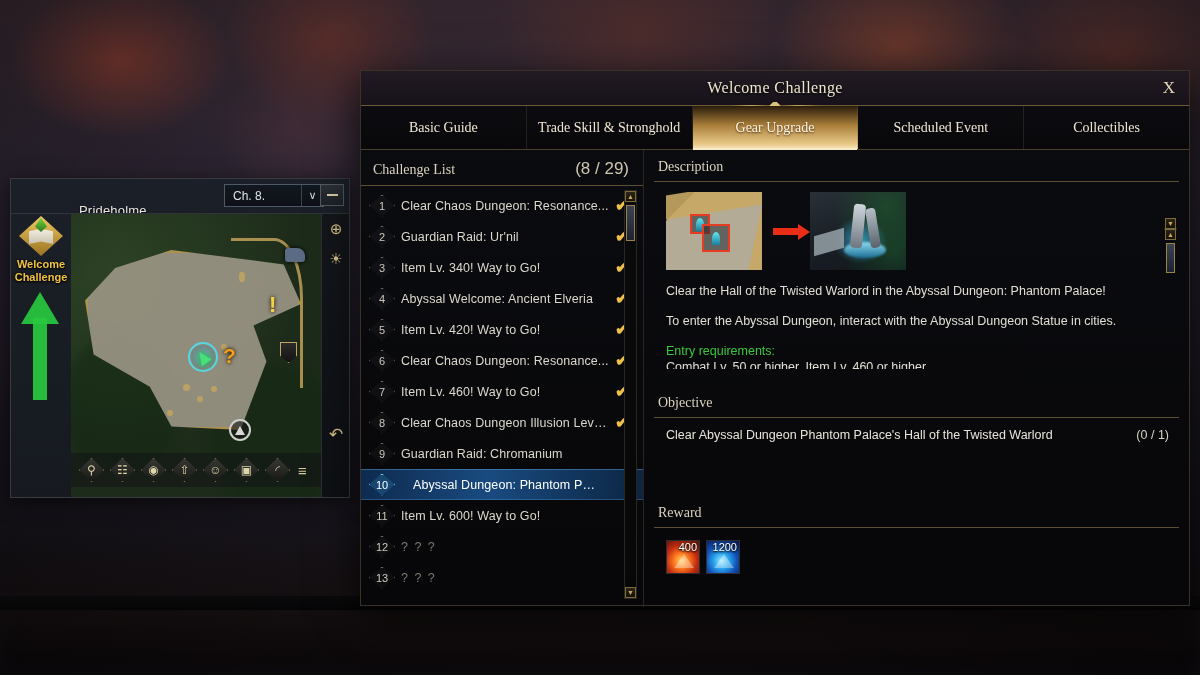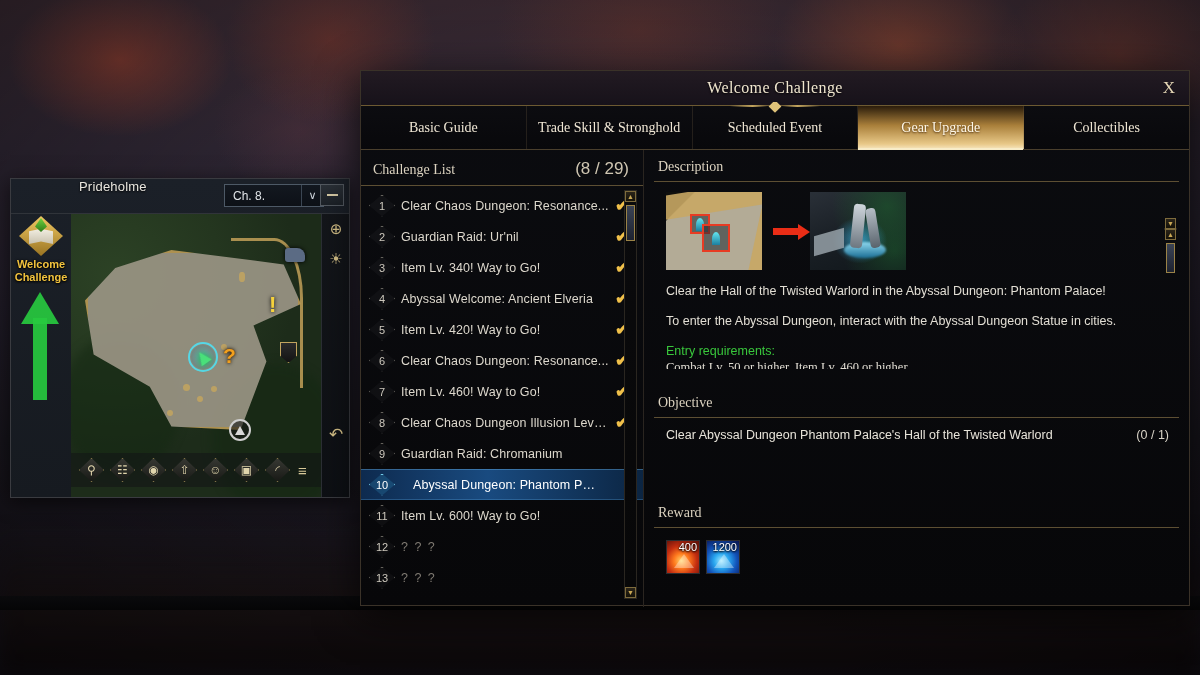--- a/index.html
+++ b/index.html
@@ -46,21 +46,21 @@
 
   
   .minimap {
     position: absolute; left: 10px; top: 178px; width: 340px; height: 320px;
     background: linear-gradient(180deg, #1b2028 0%, #161a20 100%);
     border: 1px solid #3a3b40;
     box-shadow: 0 4px 18px rgba(0,0,0,.6);
   }
   .mm-header { position: relative; height: 34px; }
   .mm-title {
-    position: absolute; left: 68px; top: 0;
+    position: absolute; left: 68px; top: 24px;
     color: #e9e6df; font-size: 13px; letter-spacing: .2px;
     text-shadow: 0 1px 2px #000;
   }
   .mm-chapter {
     position: absolute; left: 213px; top: 5px; width: 100px; height: 23px;
     background: linear-gradient(180deg, #131820, #0d1117);
     border: 1px solid #4d5966;
     display: flex; align-items: center;
   }
   .mm-chapter-label { color: #dfe3e6; font-size: 12px; padding-left: 8px; flex: 1; }
@@ -430,21 +430,21 @@
     background: #97a1a8; transform: skewY(-16deg); opacity: .85;
   }
 
   .desc-p {
     padding: 12px 14px 0 12px; color: #e2ded4; font-size: 12.5px; line-height: 18px;
   }
   .desc-p.gap { padding-top: 12px; }
   .desc-req { padding: 14px 14px 0 12px; color: #39c73c; font-size: 12.5px; }
   .desc-req-sub {
     padding: 2px 14px 0 12px; color: #e2ded4; font-size: 12.5px;
-    height: 11px; overflow: hidden; font-family: Liberation Serif, serif;
+    height: 11px; overflow: hidden;
   }
 
   .obj-row {
     display: flex; align-items: center; justify-content: space-between;
     padding: 10px 10px 0 12px;
   }
   .obj-row .txt { color: #e8e4da; font-size: 12.5px; }
   .obj-row .cnt { color: #d8d3c7; font-size: 12.5px; }
 
   .rew-area { padding: 12px 10px 0 12px; display: flex; align-items: flex-start; }
@@ -577,22 +577,22 @@
 
     <div class="win-title">
       <h1>Welcome Challenge</h1>
       <div class="win-close">X</div>
     </div>
     <div class="orn"></div>
 
     <div class="tabs">
       <div class="tab">Basic Guide</div>
       <div class="tab">Trade Skill &amp; Stronghold</div>
+      <div class="tab active">Gear Upgrade</div>
       <div class="tab">Scheduled Event</div>
-      <div class="tab active">Gear Upgrade</div>
       <div class="tab">Collectibles</div>
     </div>
 
     <div class="content">
 
       <div class="col-left">
         <div class="sec-head">
           <div class="t">Challenge List</div>
           <div class="c">(8 / 29)</div>
         </div>

